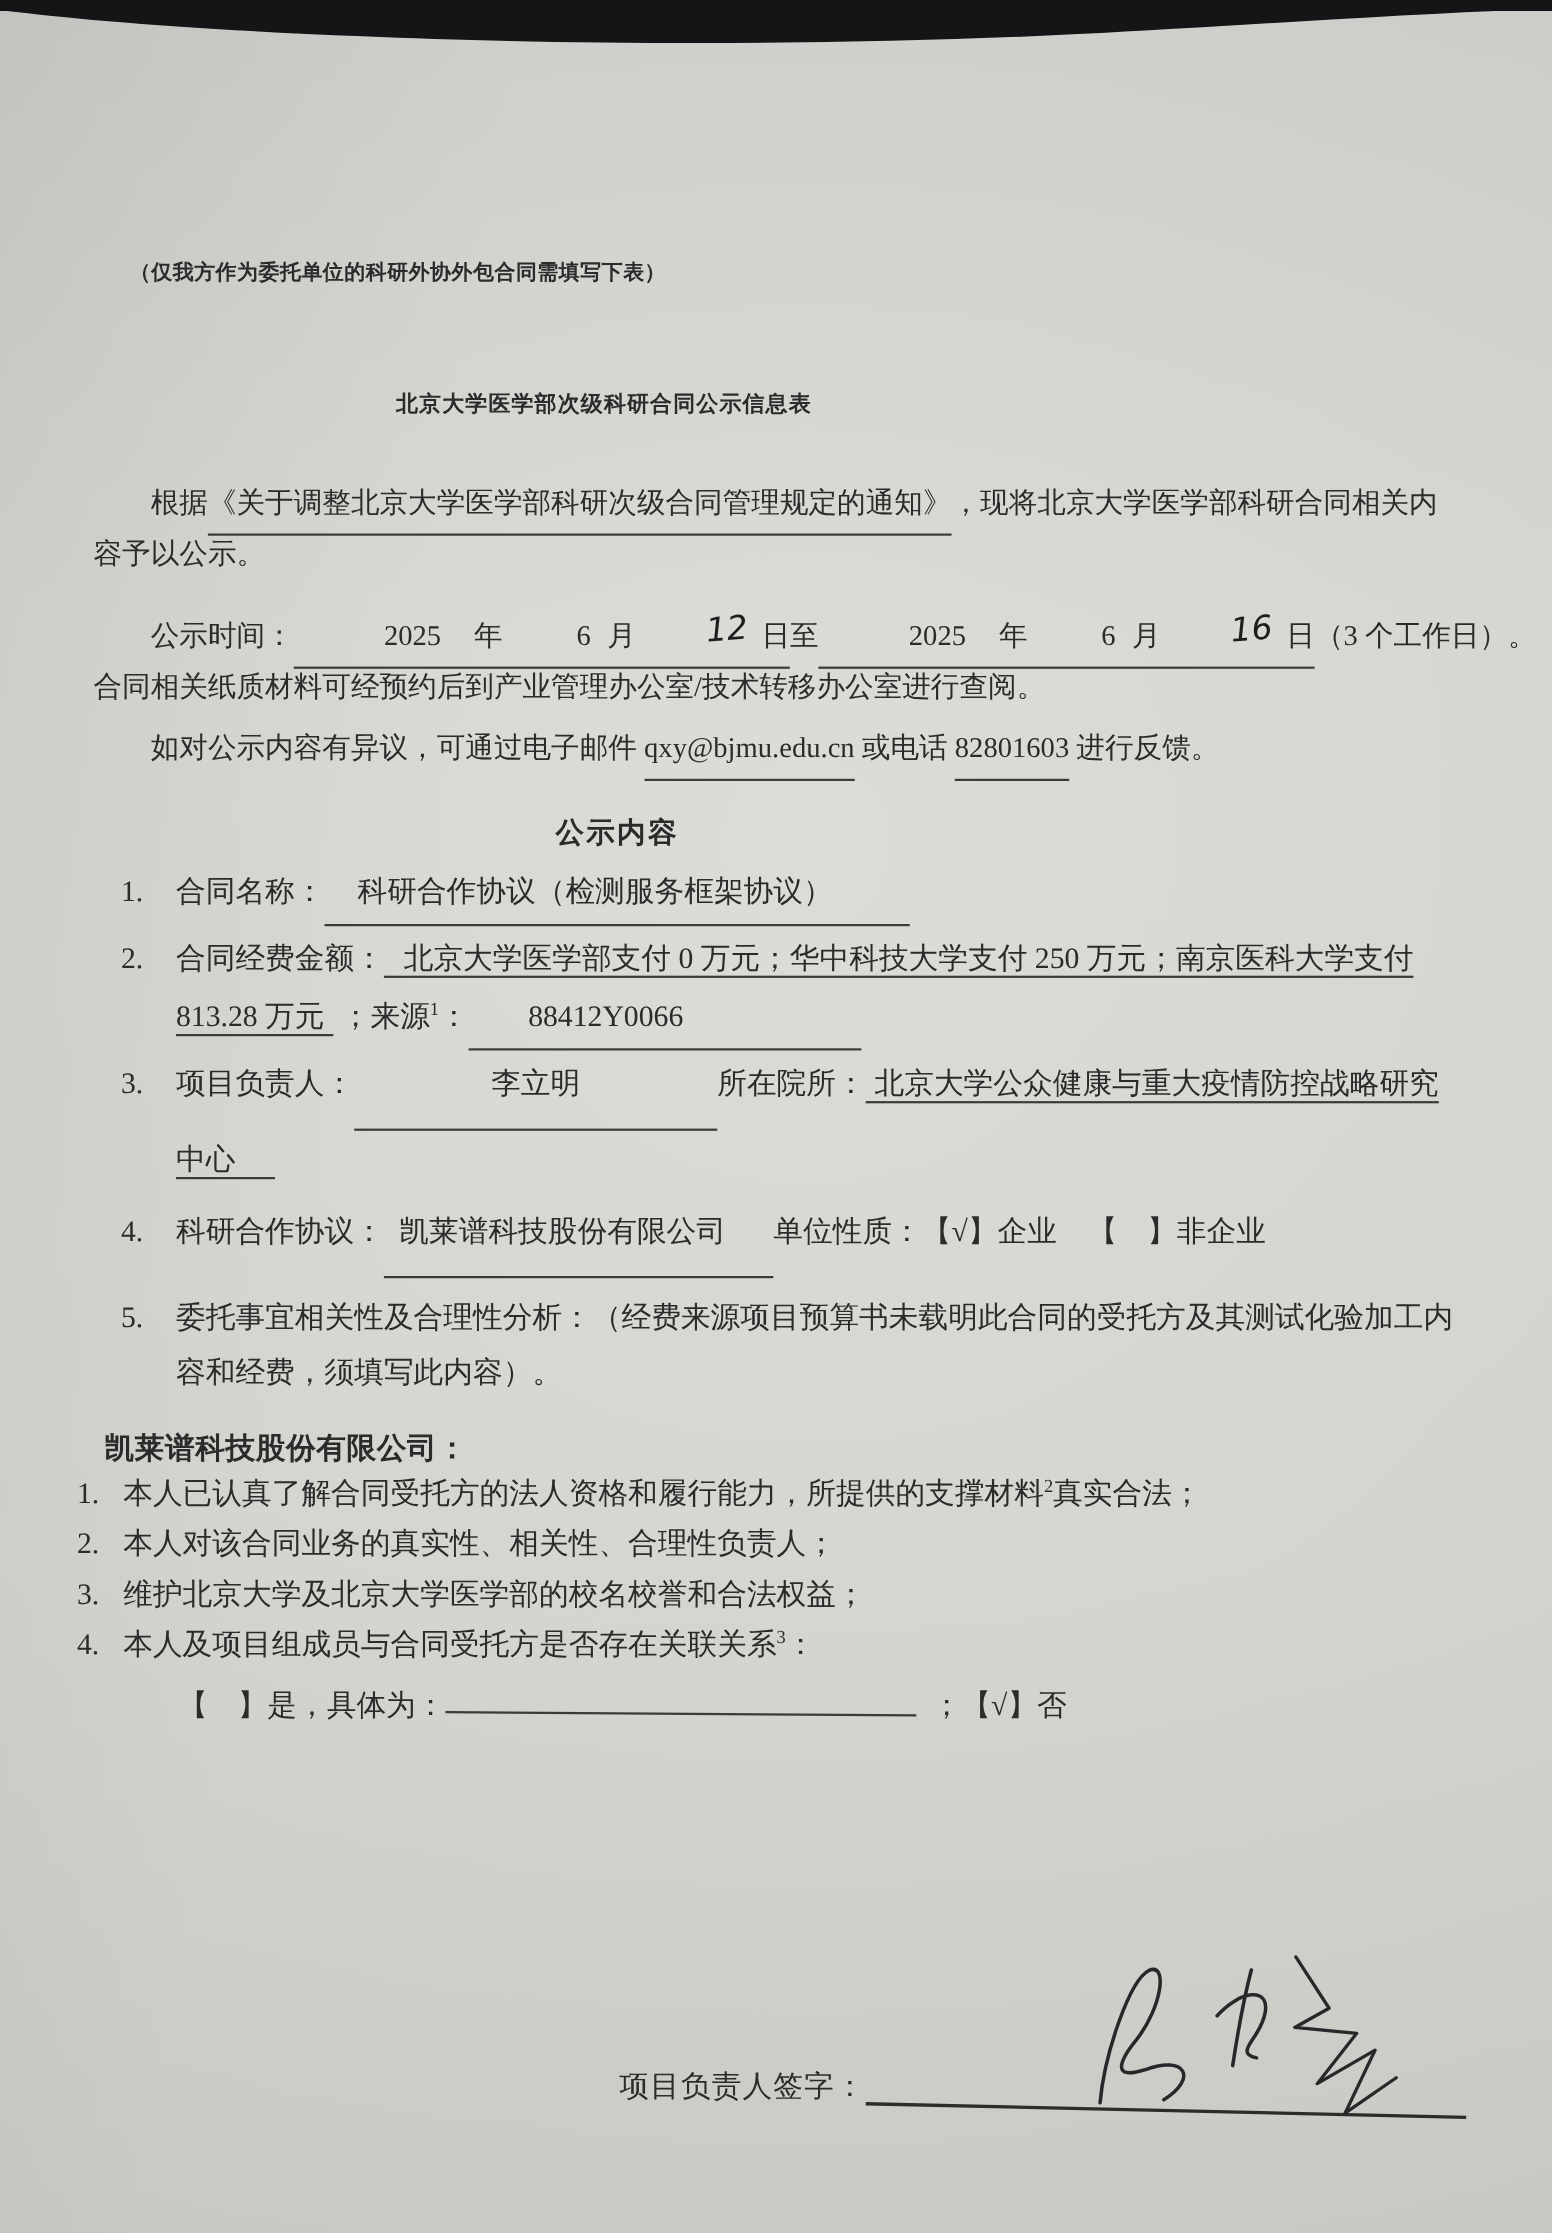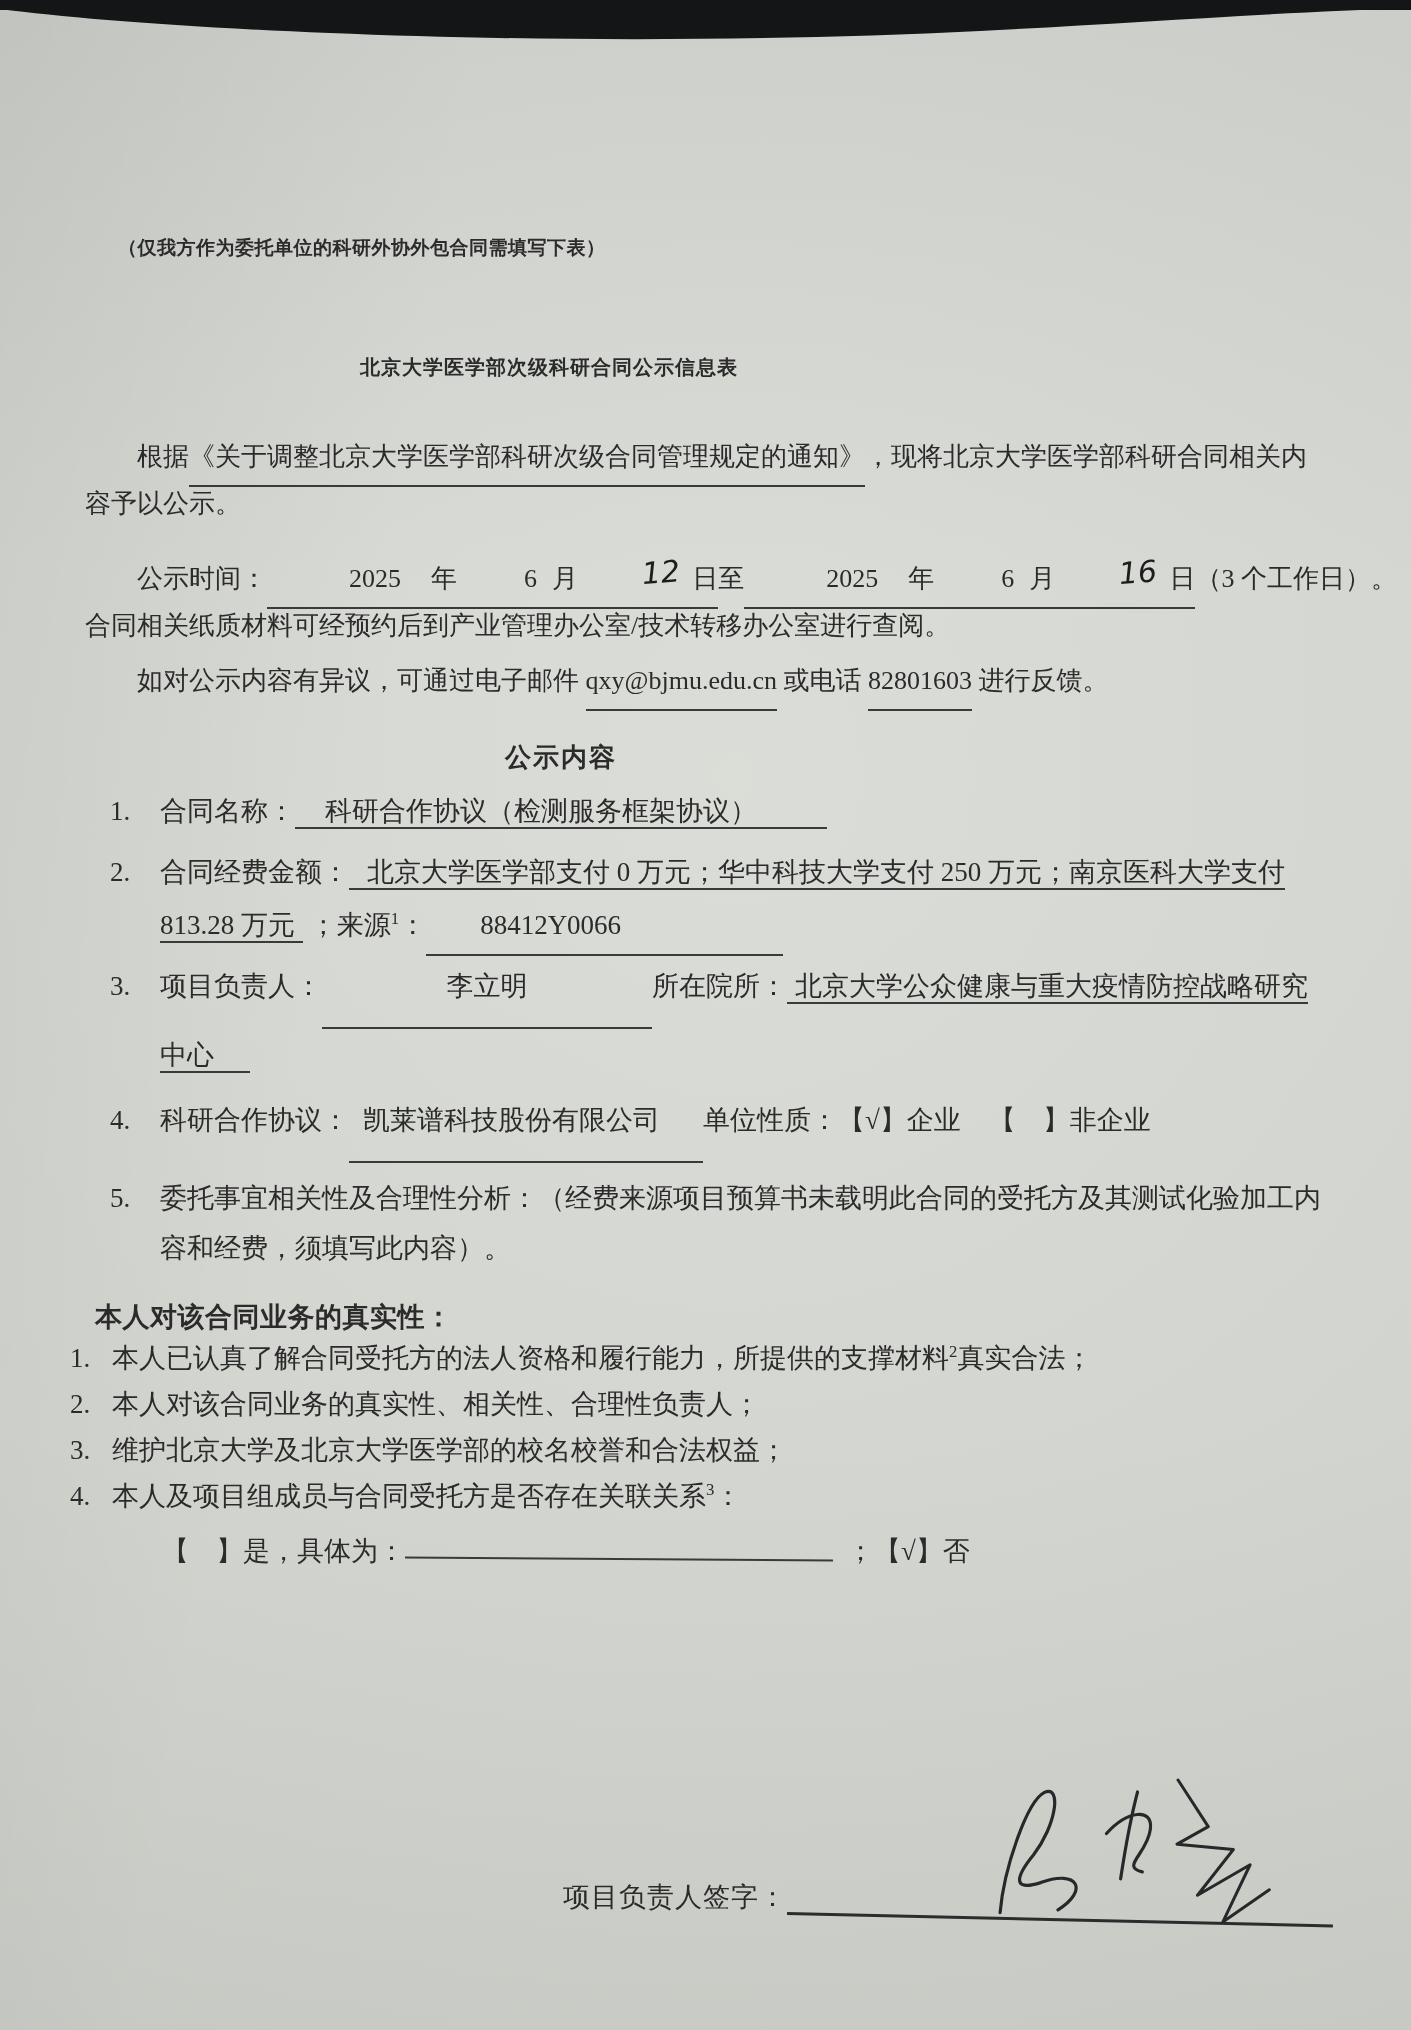--- a/index.html
+++ b/index.html
@@ -89,21 +89,21 @@
       <div class="l1"><span>公示时间：</span><span class="u"><span class="blk sp-y">2025</span><span>年</span><span class="blk sp-m">6</span><span>月</span><span class="hand blk sp-d">12</span><span>日</span></span><span>至</span><span class="u"><span class="blk sp-y">2025</span><span>年</span><span class="blk sp-m">6</span><span>月</span><span class="hand blk sp-d">16</span><span>日</span></span><span>（3 个工作日）。</span></div>
       <div>合同相关纸质材料可经预约后到产业管理办公室/技术转移办公室进行查阅。</div>
     </div>
 
     <p class="para p3"><span>如对公示内容有异议，可通过电子邮件 </span><span class="u">qxy@bjmu.edu.cn</span><span> 或电话 </span><span class="u">82801603</span><span> 进行反馈。</span></p>
 
     <div class="section-title">公示内容</div>
 
     <div class="item item1">
       <span class="no">1.</span>
-      <span class="body"><span>合同名称：</span><span class="u" style="padding:0 70px 1px 30px;">科研合作协议（检测服务框架协议）</span></span>
+      <span class="body"><span>合同名称：</span><span class="u" style="padding:0 70px 15px 30px;">科研合作协议（检测服务框架协议）</span></span>
     </div>
 
     <div class="item item2">
       <span class="no">2.</span>
       <span class="body"><span>合同经费金额：</span><span class="u" style="padding:0 8px 1px 18px;">北京大学医学部支付 0 万元；华中科技大学支付 250 万元；南京医科大学支付 813.28 万元</span><span><span> ；来源</span><sup>1</sup><span>：</span></span><span class="u">　　88412Y0066　　　　　　</span></span>
     </div>
 
     <div class="item item3">
       <span class="no">3.</span>
       <span class="body"><span>项目负责人：</span><span class="u v1">李立明</span><span>所在院所：</span><span class="u" style="padding:0 36px 1px 8px;">北京大学公众健康与重大疫情防控战略研究中心</span></span>
@@ -113,21 +113,21 @@
       <span class="no">4.</span>
       <span class="body"><span>科研合作协议：</span><span class="u v1">凯莱谱科技股份有限公司</span><span>单位性质：</span><span>【√】企业</span><span class="gap-md"></span><span>【　】非企业</span></span>
     </div>
 
     <div class="item item5">
       <span class="no">5.</span>
       <span class="body">委托事宜相关性及合理性分析：（经费来源项目预算书未载明此合同的受托方及其测试化验加工内容和经费，须填写此内容）。</span>
     </div>
 
     <div class="commit">
-      <div class="commit-title">本人对该合同业务的真实性：</div>
+      <div class="commit-title">凯莱谱科技股份有限公司：</div>
 
       <div class="citem">
         <span class="no">1.</span>
         <span class="body"><span>本人已认真了解合同受托方的法人资格和履行能力，所提供的支撑材料</span><sup>2</sup><span>真实合法；</span></span>
       </div>
       <div class="citem">
         <span class="no">2.</span>
         <span class="body"><span>本人对该合同业务的真实性、相关性、合理性负责人；</span><sup></sup><span></span></span>
       </div>
       <div class="citem">

